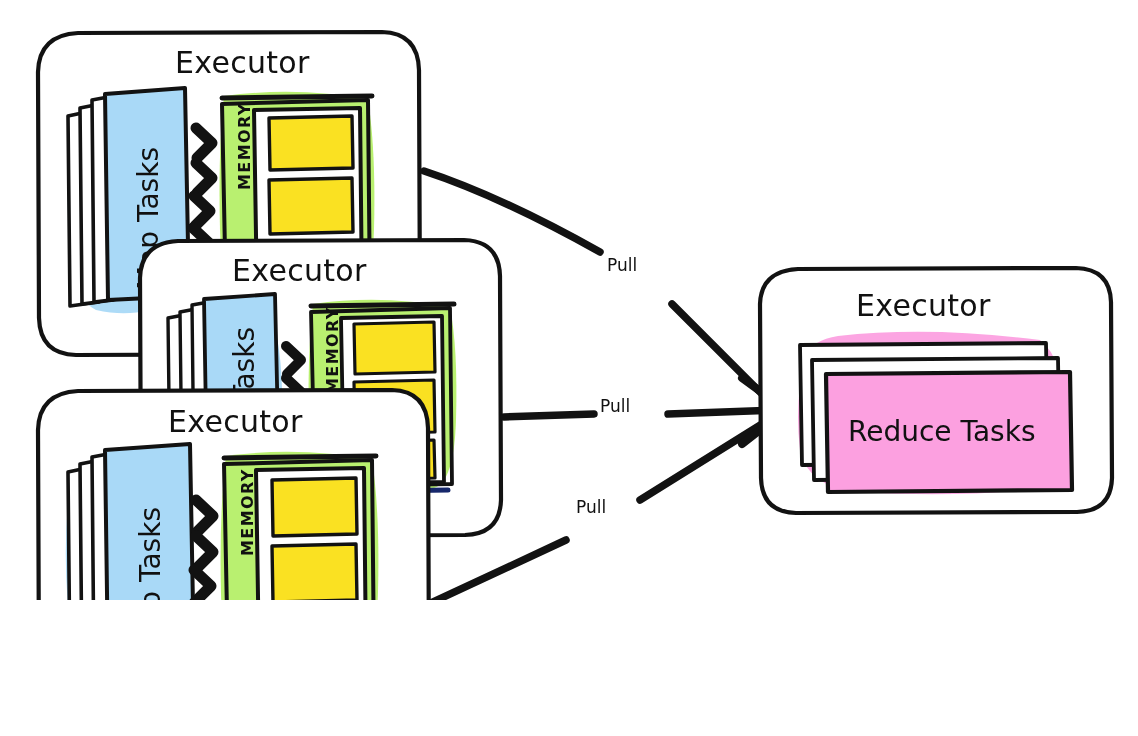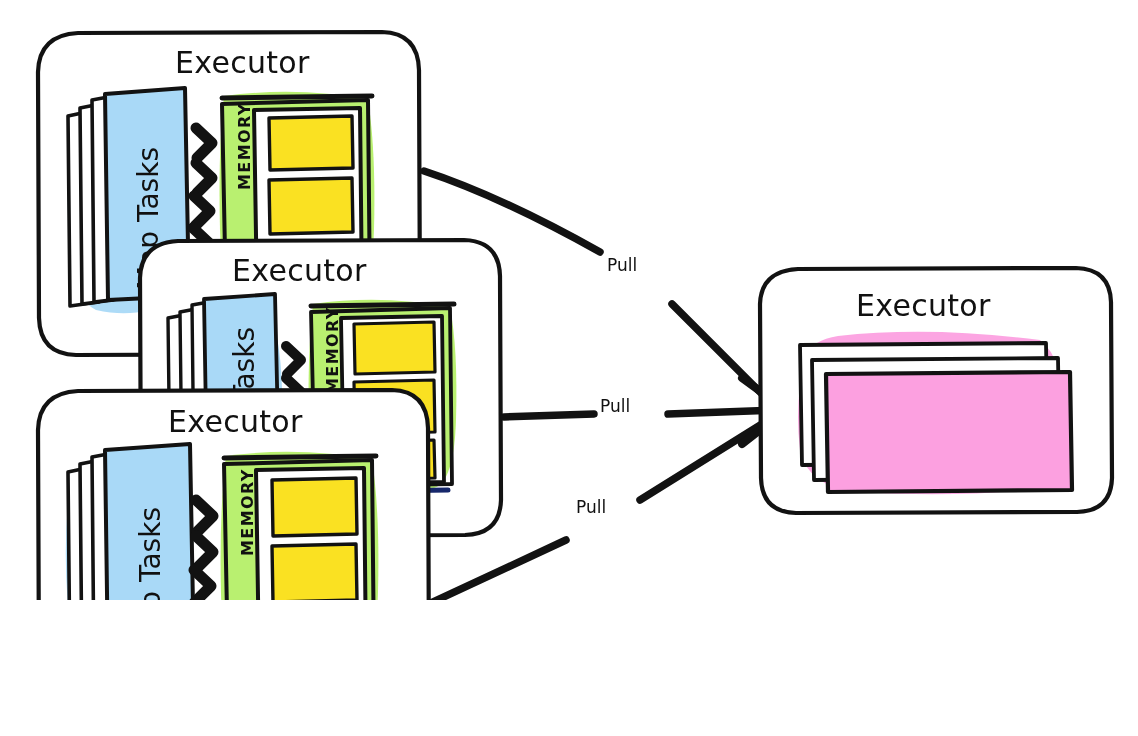--- a/index.html
+++ b/index.html
@@ -184,14 +184,15 @@
     <path d="M798 269 L1076 268 Q1110 269 1111 302 L1112 478 Q1111 511 1077 512 L796 513 Q762 512 761 478 L760 304 Q761 271 798 269 Z" fill="#ffffff" stroke="#121212" stroke-width="4.2" stroke-linejoin="round"></path>
 
     <path d="M806 356 Q794 400 800 450 Q808 488 860 492 Q960 498 1040 488 Q1068 478 1066 420 Q1064 358 1040 340 Q930 326 838 336 Q812 340 806 356 Z" fill="#fca0e0" opacity="0.95"></path>
 
     <path d="M800 345 L1046 343 L1048 463 L802 465 Z" fill="#ffffff" stroke="#121212" stroke-width="3.8" stroke-linejoin="round"></path>
     <path d="M812 360 L1058 358 L1060 478 L814 480 Z" fill="#ffffff" stroke="#121212" stroke-width="3.8" stroke-linejoin="round"></path>
     <path d="M826 374 L1070 372 L1072 490 L828 492 Z" fill="#fca0e0" stroke="#121212" stroke-width="4.2" stroke-linejoin="round"></path>
   </svg>
 
   <div class="card-title" style="left:856px; top:288px;">Executor</div>
+  <div class="chip-label" style="left:848px; top:415px;">Reduce Tasks</div>
 
 </div>
 
 </body></html>

